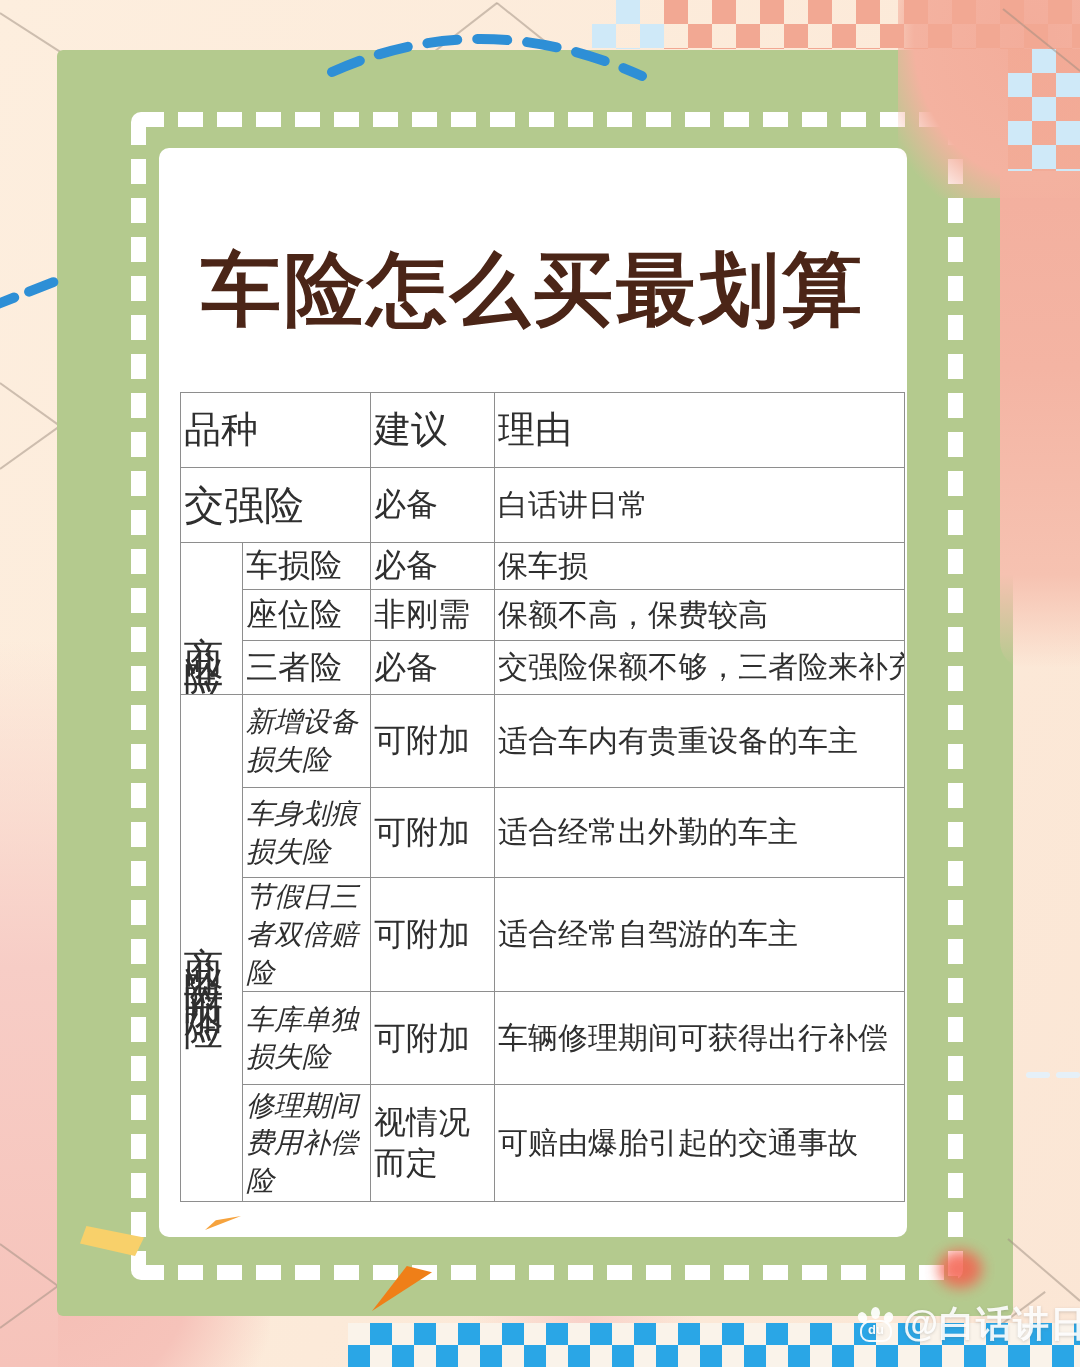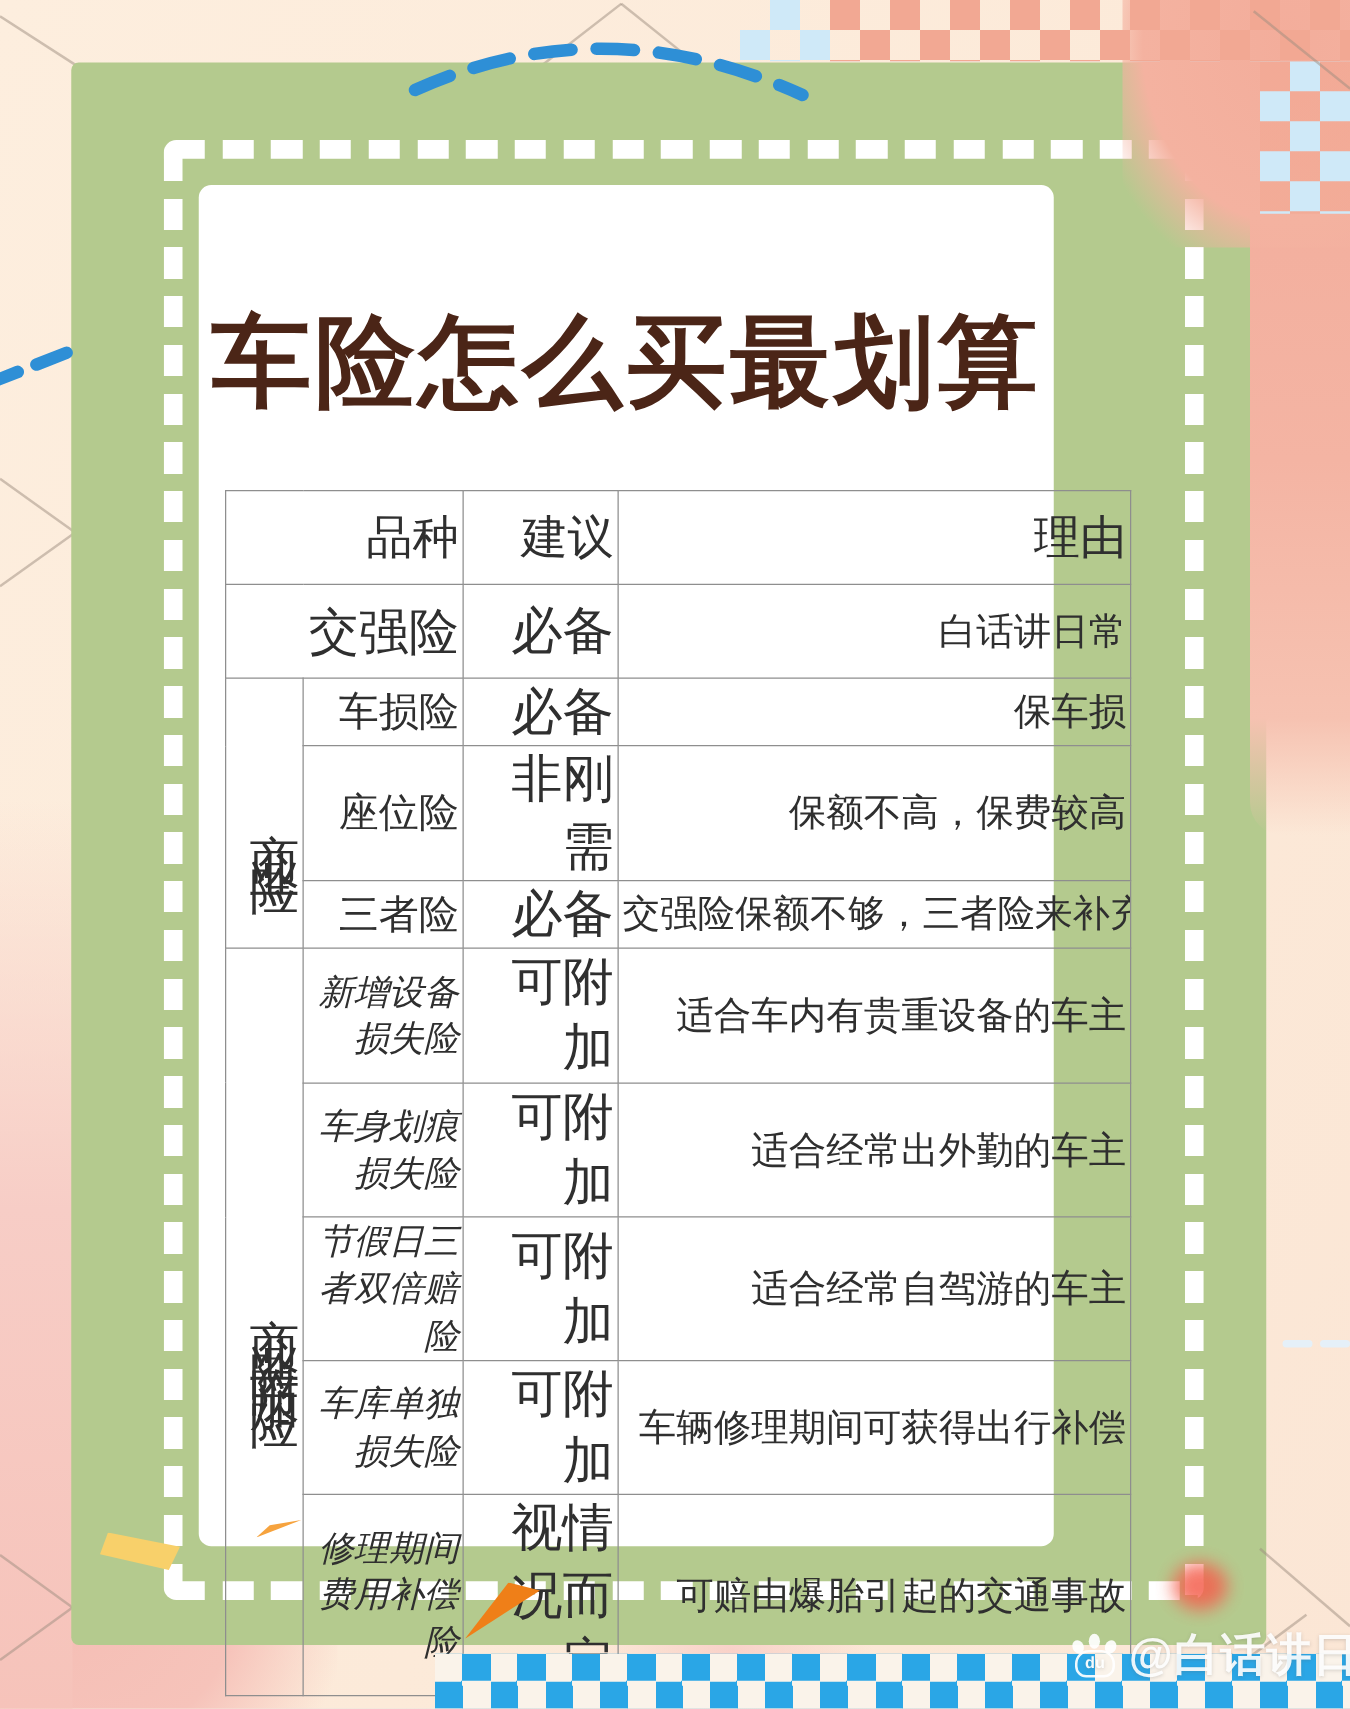--- a/index.html
+++ b/index.html
@@ -45,39 +45,39 @@
     background:#b4ca8e;border-radius:6px;z-index:3;}
   .dash-border{position:absolute;left:74px;top:62px;right:50px;bottom:36px;border-radius:10px;
     background-image:
       repeating-linear-gradient(90deg,#fff 0 25px,transparent 25px 39px),
       repeating-linear-gradient(90deg,#fff 0 25px,transparent 25px 39px),
       repeating-linear-gradient(180deg,#fff 0 25px,transparent 25px 39px),
       repeating-linear-gradient(180deg,#fff 0 25px,transparent 25px 39px);
     background-size:100% 15px,100% 15px,15px 100%,15px 100%;
     background-position:8px 0,8px 100%,0 8px,100% 8px;
     background-repeat:repeat-x,repeat-x,repeat-y,repeat-y;}
-  .card{position:absolute;left:102px;top:98px;width:684px;height:1089px;
+  .card{position:absolute;left:102px;top:98px;width:748px;height:1089px;
     background:#ffffff;border-radius:10px;padding-top:92px;}
   
   .title{margin:0;text-align:center;font-size:80px;line-height:1.25;font-weight:700;
     color:#4b2517;letter-spacing:3px;}
   
   table.ins{border-collapse:collapse;margin:52px 0 0 21px;table-layout:fixed;width:724px;
     color:#2f2f2f;}
-  table.ins td,table.ins th{border:1px solid #8e8e8e;text-align:right;vertical-align:middle;
+  table.ins td,table.ins th{border:1px solid #8e8e8e;text-align:left;vertical-align:middle;
     font-weight:400;padding:0 3px;overflow:hidden;}
   col.c-group{width:62px;}col.c-name{width:128px;}col.c-advice{width:124px;}col.c-reason{width:410px;}
   tr.h-head{height:75px;}tr.h-r0{height:75px;padding-left:36px;}tr.h-r1{height:47px;}tr.h-r2{height:51px;}
   tr.h-r3{height:54px;}tr.h-r4{height:93px;}tr.h-r5{height:90px;}tr.h-r6{height:95px;}
   tr.h-r7{height:93px;}tr.h-r8{height:117px;}
   .th-cell{font-size:37px;}
   .cell-big{font-size:40px;}
   .cell-name{font-size:32px;white-space:nowrap;}
   .cell-name-multi{font-size:28px;line-height:1.35;white-space:normal;padding:0 4px;font-style:italic;}
-  .cell-advice{font-size:41px;line-height:1.3;}
+  .cell-advice{font-size:32px;line-height:1.3;}
   .cell-reason{font-size:30px;white-space:nowrap;}
   .cell-reason.tight{font-size:30px;}
   .vlabel{display:inline-block;writing-mode:vertical-rl;text-orientation:upright;
     font-size:40px;letter-spacing:13px;margin-bottom:-13px;line-height:1;}
   
   .arcs{position:absolute;left:0;top:0;z-index:7;pointer-events:none;}
   
   .shape{position:absolute;z-index:8;}
   .para-yellow{left:80px;top:1226px;width:64px;height:30px;background:#f8d06a;
     clip-path:polygon(10% 0,100% 38%,86% 100%,0 58%);}

